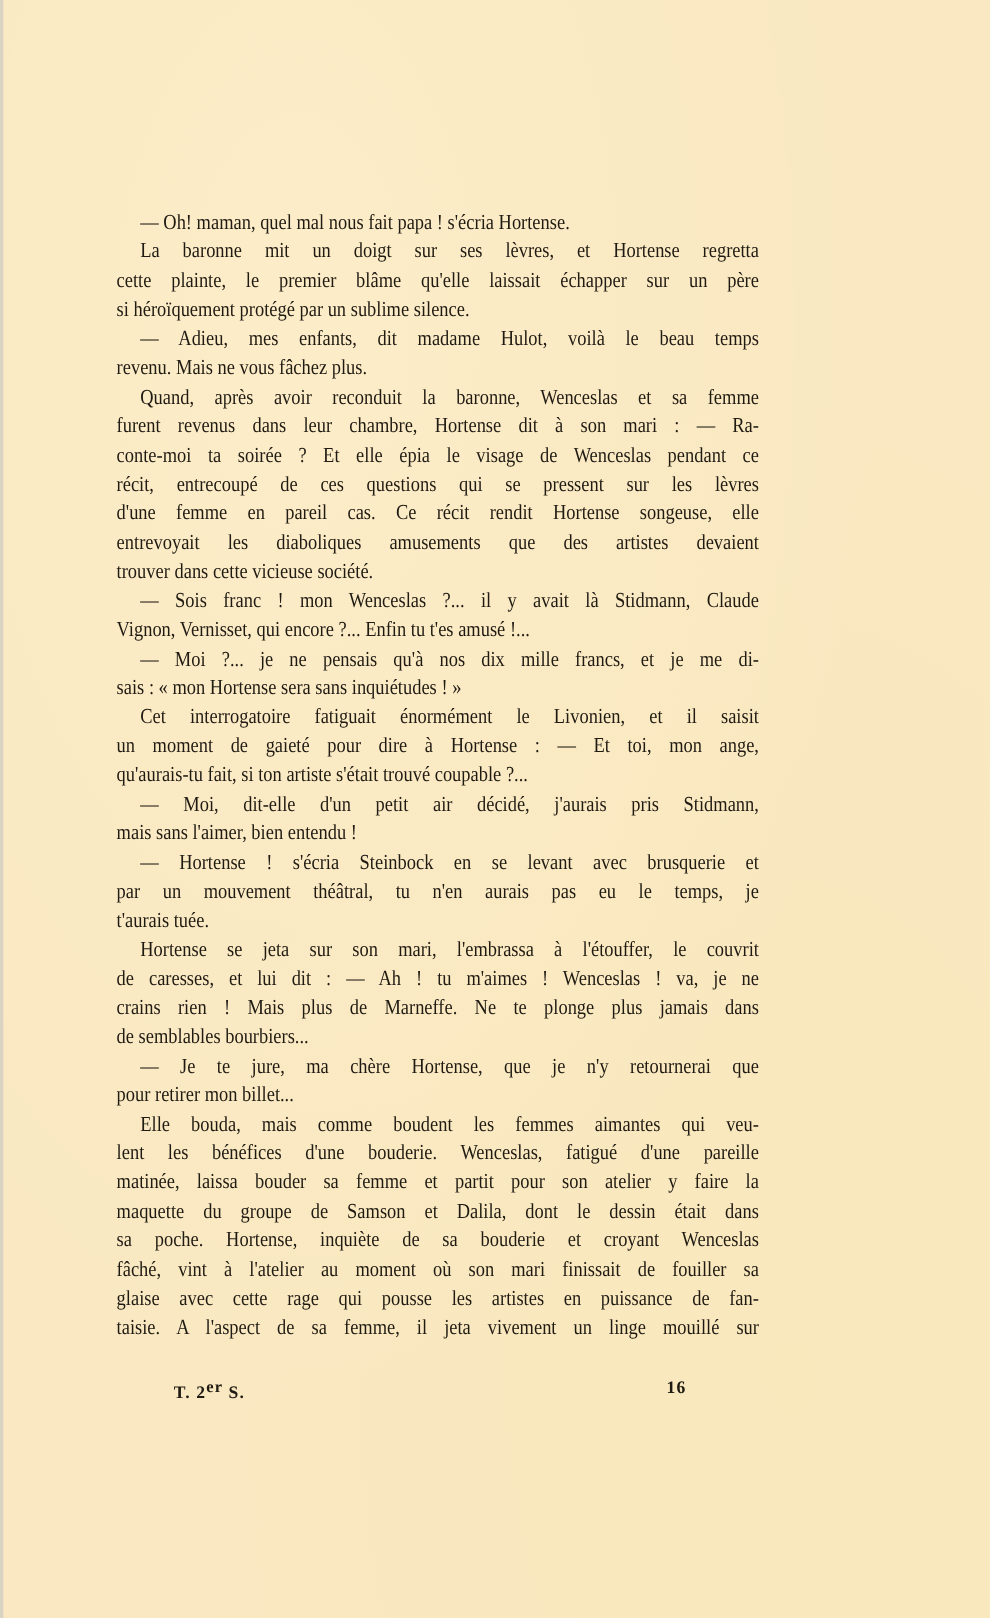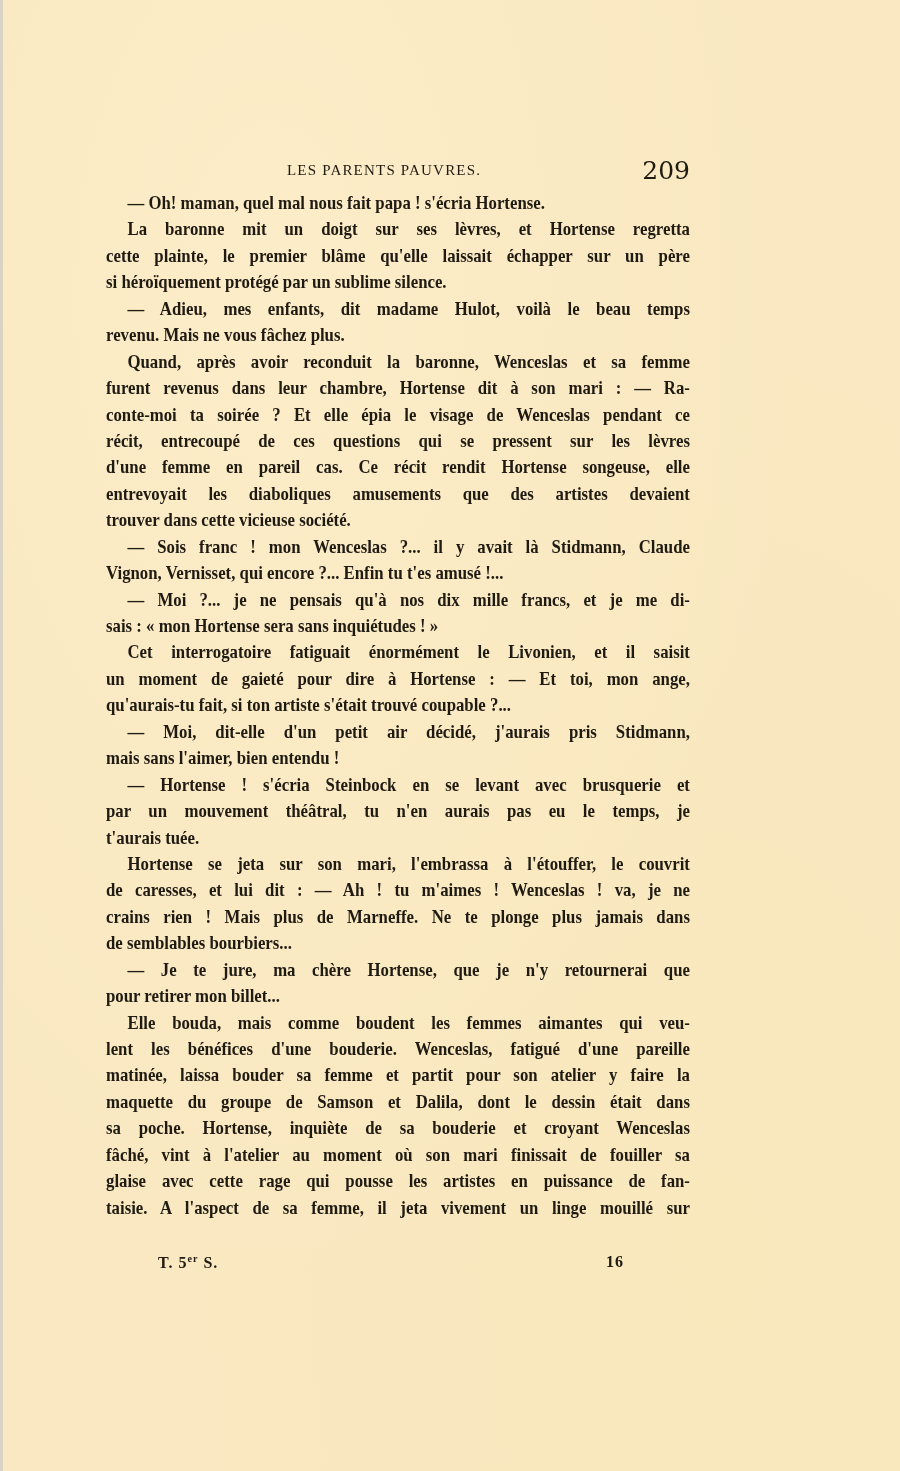--- a/index.html
+++ b/index.html
@@ -27,51 +27,47 @@
   .running-title {
     position: absolute; left: 181px; top: 4px;
     font-size: 15px; letter-spacing: 1.2px;
     font-variant: small-caps; text-transform: uppercase;
   }
   .page-number {
     position: absolute; right: 0; top: -2px;
     font-size: 25px; font-family: "DejaVu Serif", serif;
   }
   .body-text {
-    position: absolute; left: 106px; top: 190px; width: 584px; font-weight: bold;
+    position: absolute; left: 106px; top: 190px; width: 584px;
   }
   .line {
     height: 26.45px; line-height: 26.45px;
     font-size: 19.5px;
     white-space: nowrap;
     text-align: justify; text-align-last: justify;
     overflow: visible;
     transform: scaleX(0.86); transform-origin: left center;
     width: 679px;
   }
   .line.last { text-align-last: left; }
   .line.indent { padding-left: 25px; width: 654px; }
   .footer {
     position: absolute; left: 106px; top: 1253px; width: 584px; height: 24px;
     font-size: 16px; font-weight: bold;
   }
   .signature { position: absolute; left: 52px; top: 0; letter-spacing: 1px; }
-  .signature sup { font-size: 10px; }
+  .signature sup { font-size: 15px; }
   .sheet-number { position: absolute; left: 500px; top: 0; letter-spacing: 1px; }
 </style>
 </head>
 <body>
 
 <div class="page">
   <div class="left-edge"></div>
 
-  <div class="header">
-    <span class="running-title">LES PARENTS PAUVRES.</span>
-    <span class="page-number">209</span>
-  </div>
 
   <div class="body-text" id="body-text">
       <div class="line indent last">— Oh! maman, quel mal nous fait papa ! s'écria Hortense.</div>
       <div class="line indent">La baronne mit un doigt sur ses lèvres, et Hortense regretta</div>
       <div class="line">cette plainte, le premier blâme qu'elle laissait échapper sur un père</div>
       <div class="line last">si héroïquement protégé par un sublime silence.</div>
       <div class="line indent">— Adieu, mes enfants, dit madame Hulot, voilà le beau temps</div>
       <div class="line last">revenu. Mais ne vous fâchez plus.</div>
       <div class="line indent">Quand, après avoir reconduit la baronne, Wenceslas et sa femme</div>
       <div class="line">furent revenus dans leur chambre, Hortense dit à son mari : — Ra-</div>
@@ -102,16 +98,16 @@
       <div class="line">lent les bénéfices d'une bouderie. Wenceslas, fatigué d'une pareille</div>
       <div class="line">matinée, laissa bouder sa femme et partit pour son atelier y faire la</div>
       <div class="line">maquette du groupe de Samson et Dalila, dont le dessin était dans</div>
       <div class="line">sa poche. Hortense, inquiète de sa bouderie et croyant Wenceslas</div>
       <div class="line">fâché, vint à l'atelier au moment où son mari finissait de fouiller sa</div>
       <div class="line">glaise avec cette rage qui pousse les artistes en puissance de fan-</div>
       <div class="line">taisie. A l'aspect de sa femme, il jeta vivement un linge mouillé sur</div>
     </div>
 
   <div class="footer">
-    <span class="signature"><span>T. 5</span><sup>er</sup><span> S.</span></span>
+    <span class="signature"><span>T. 2</span><sup>er</sup><span> S.</span></span>
     <span class="sheet-number">16</span>
   </div>
 </div>
 
 </body></html>

